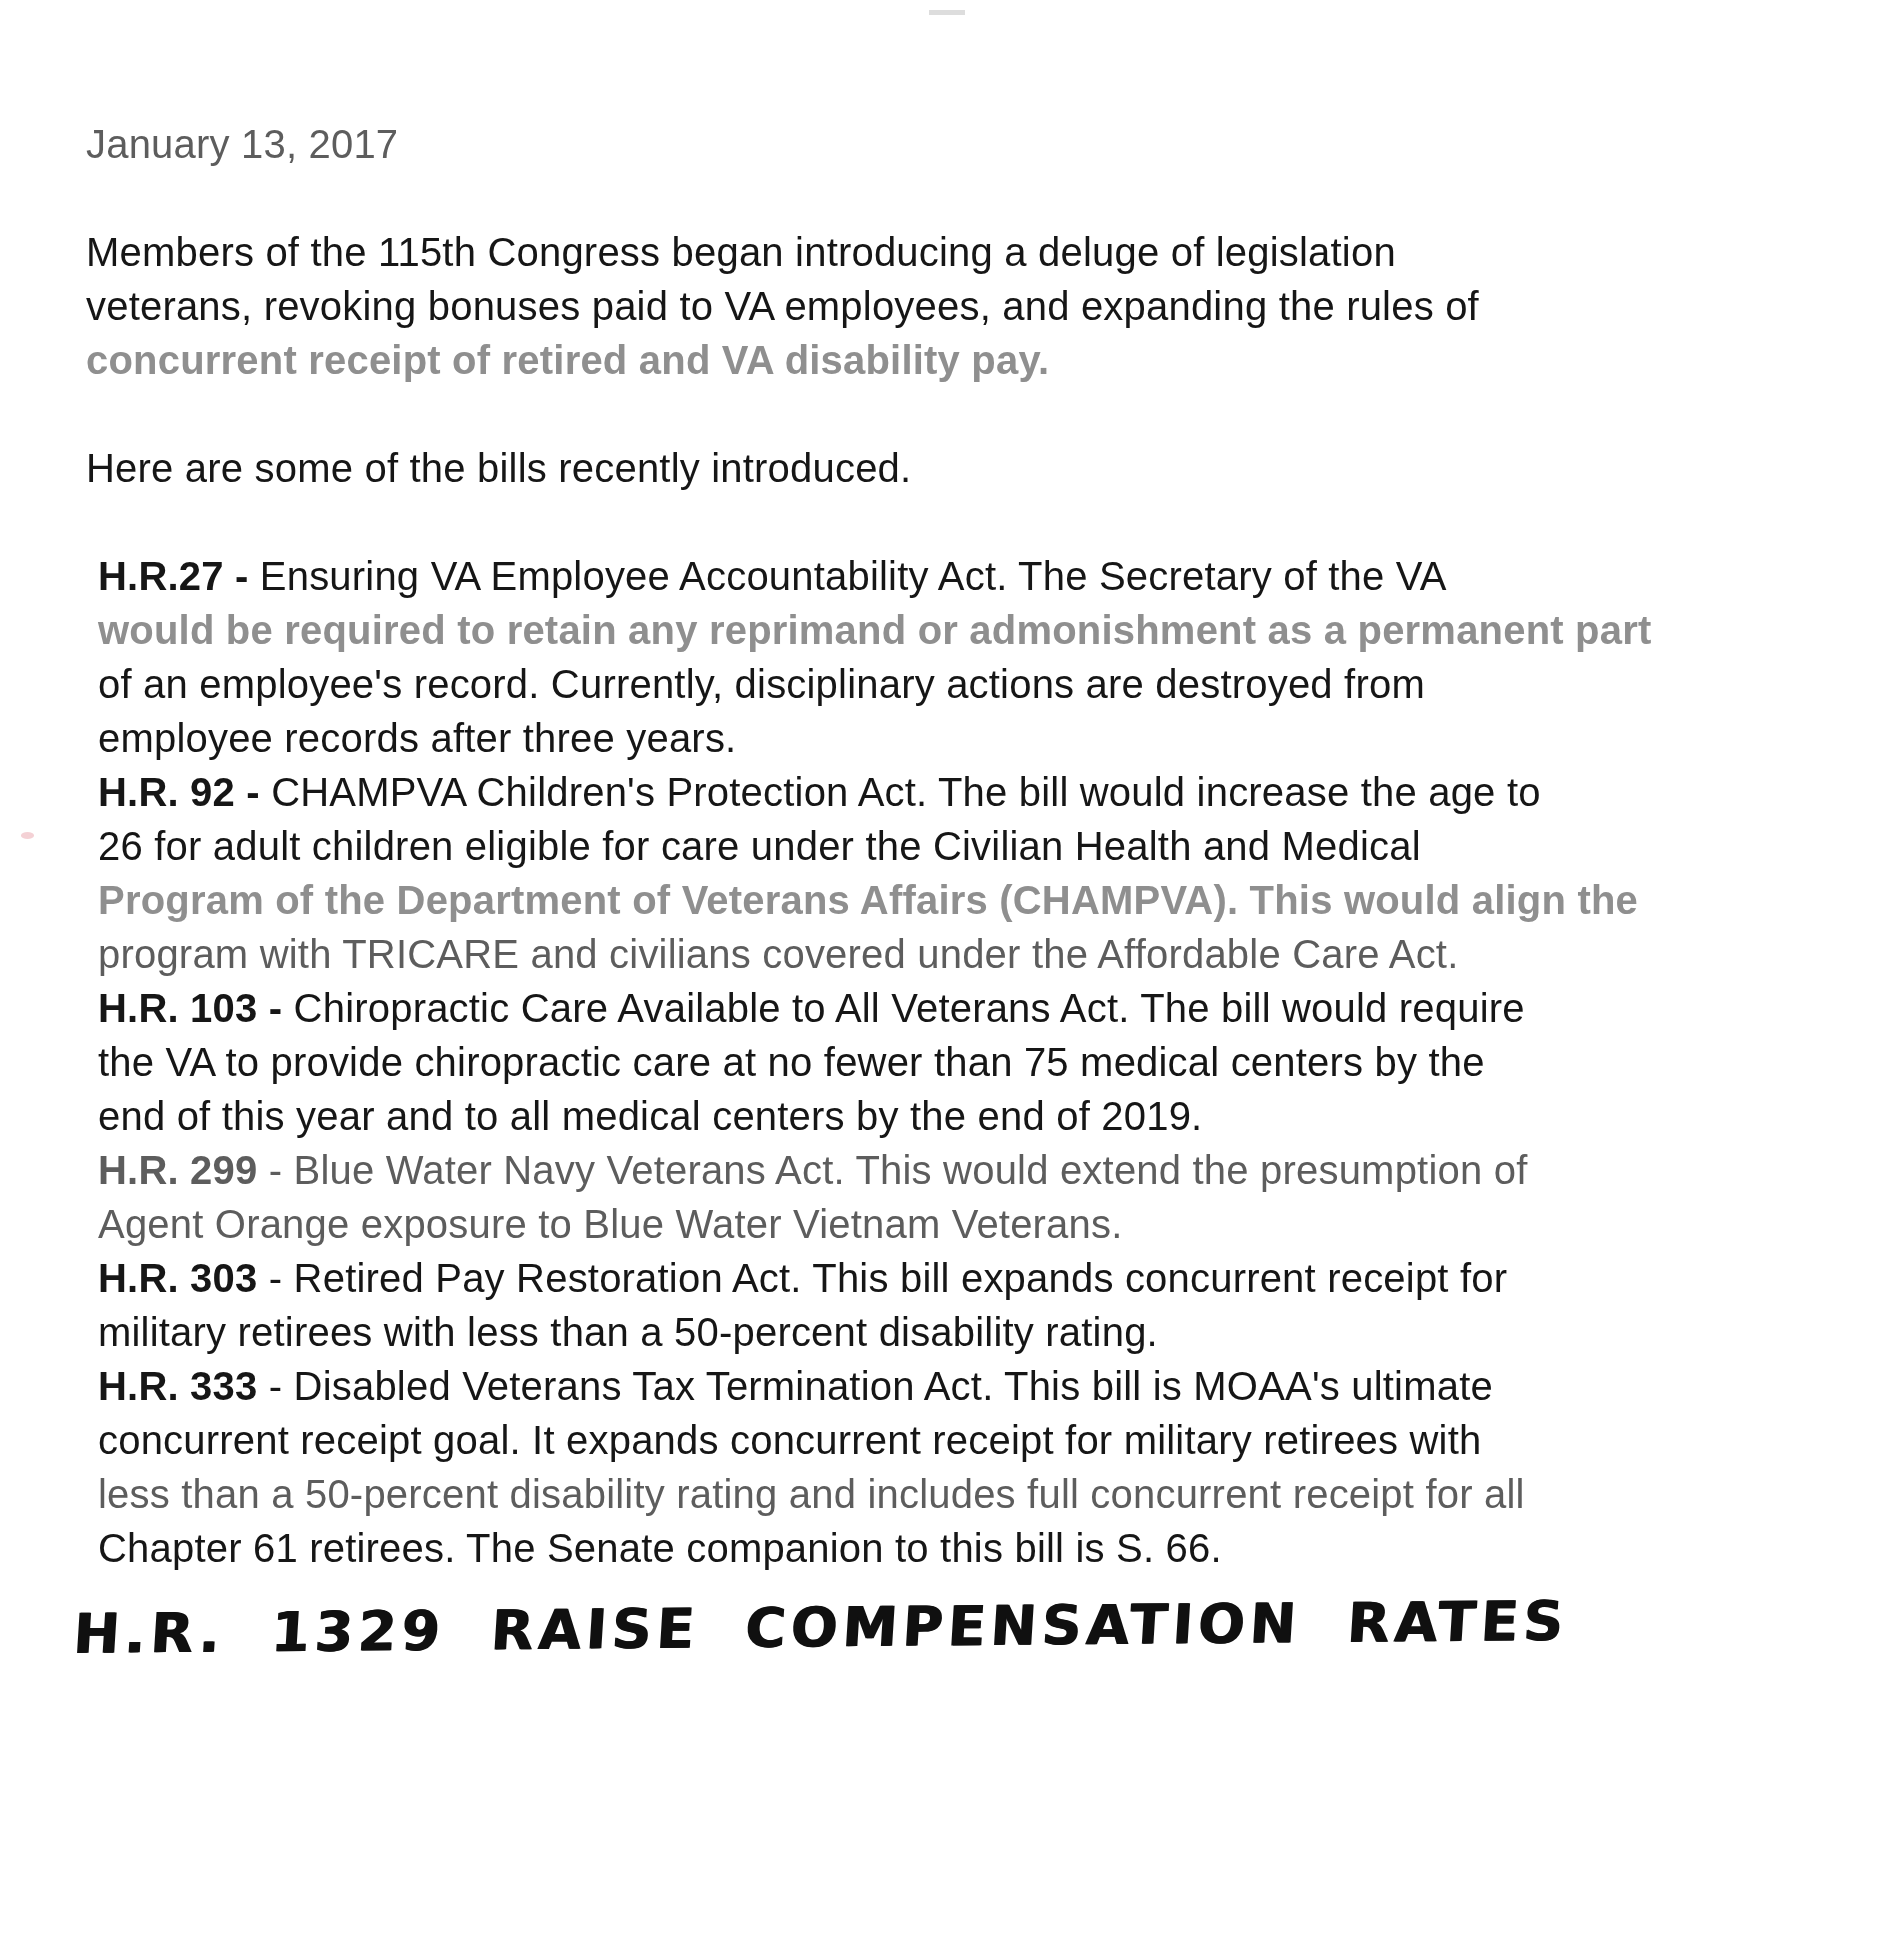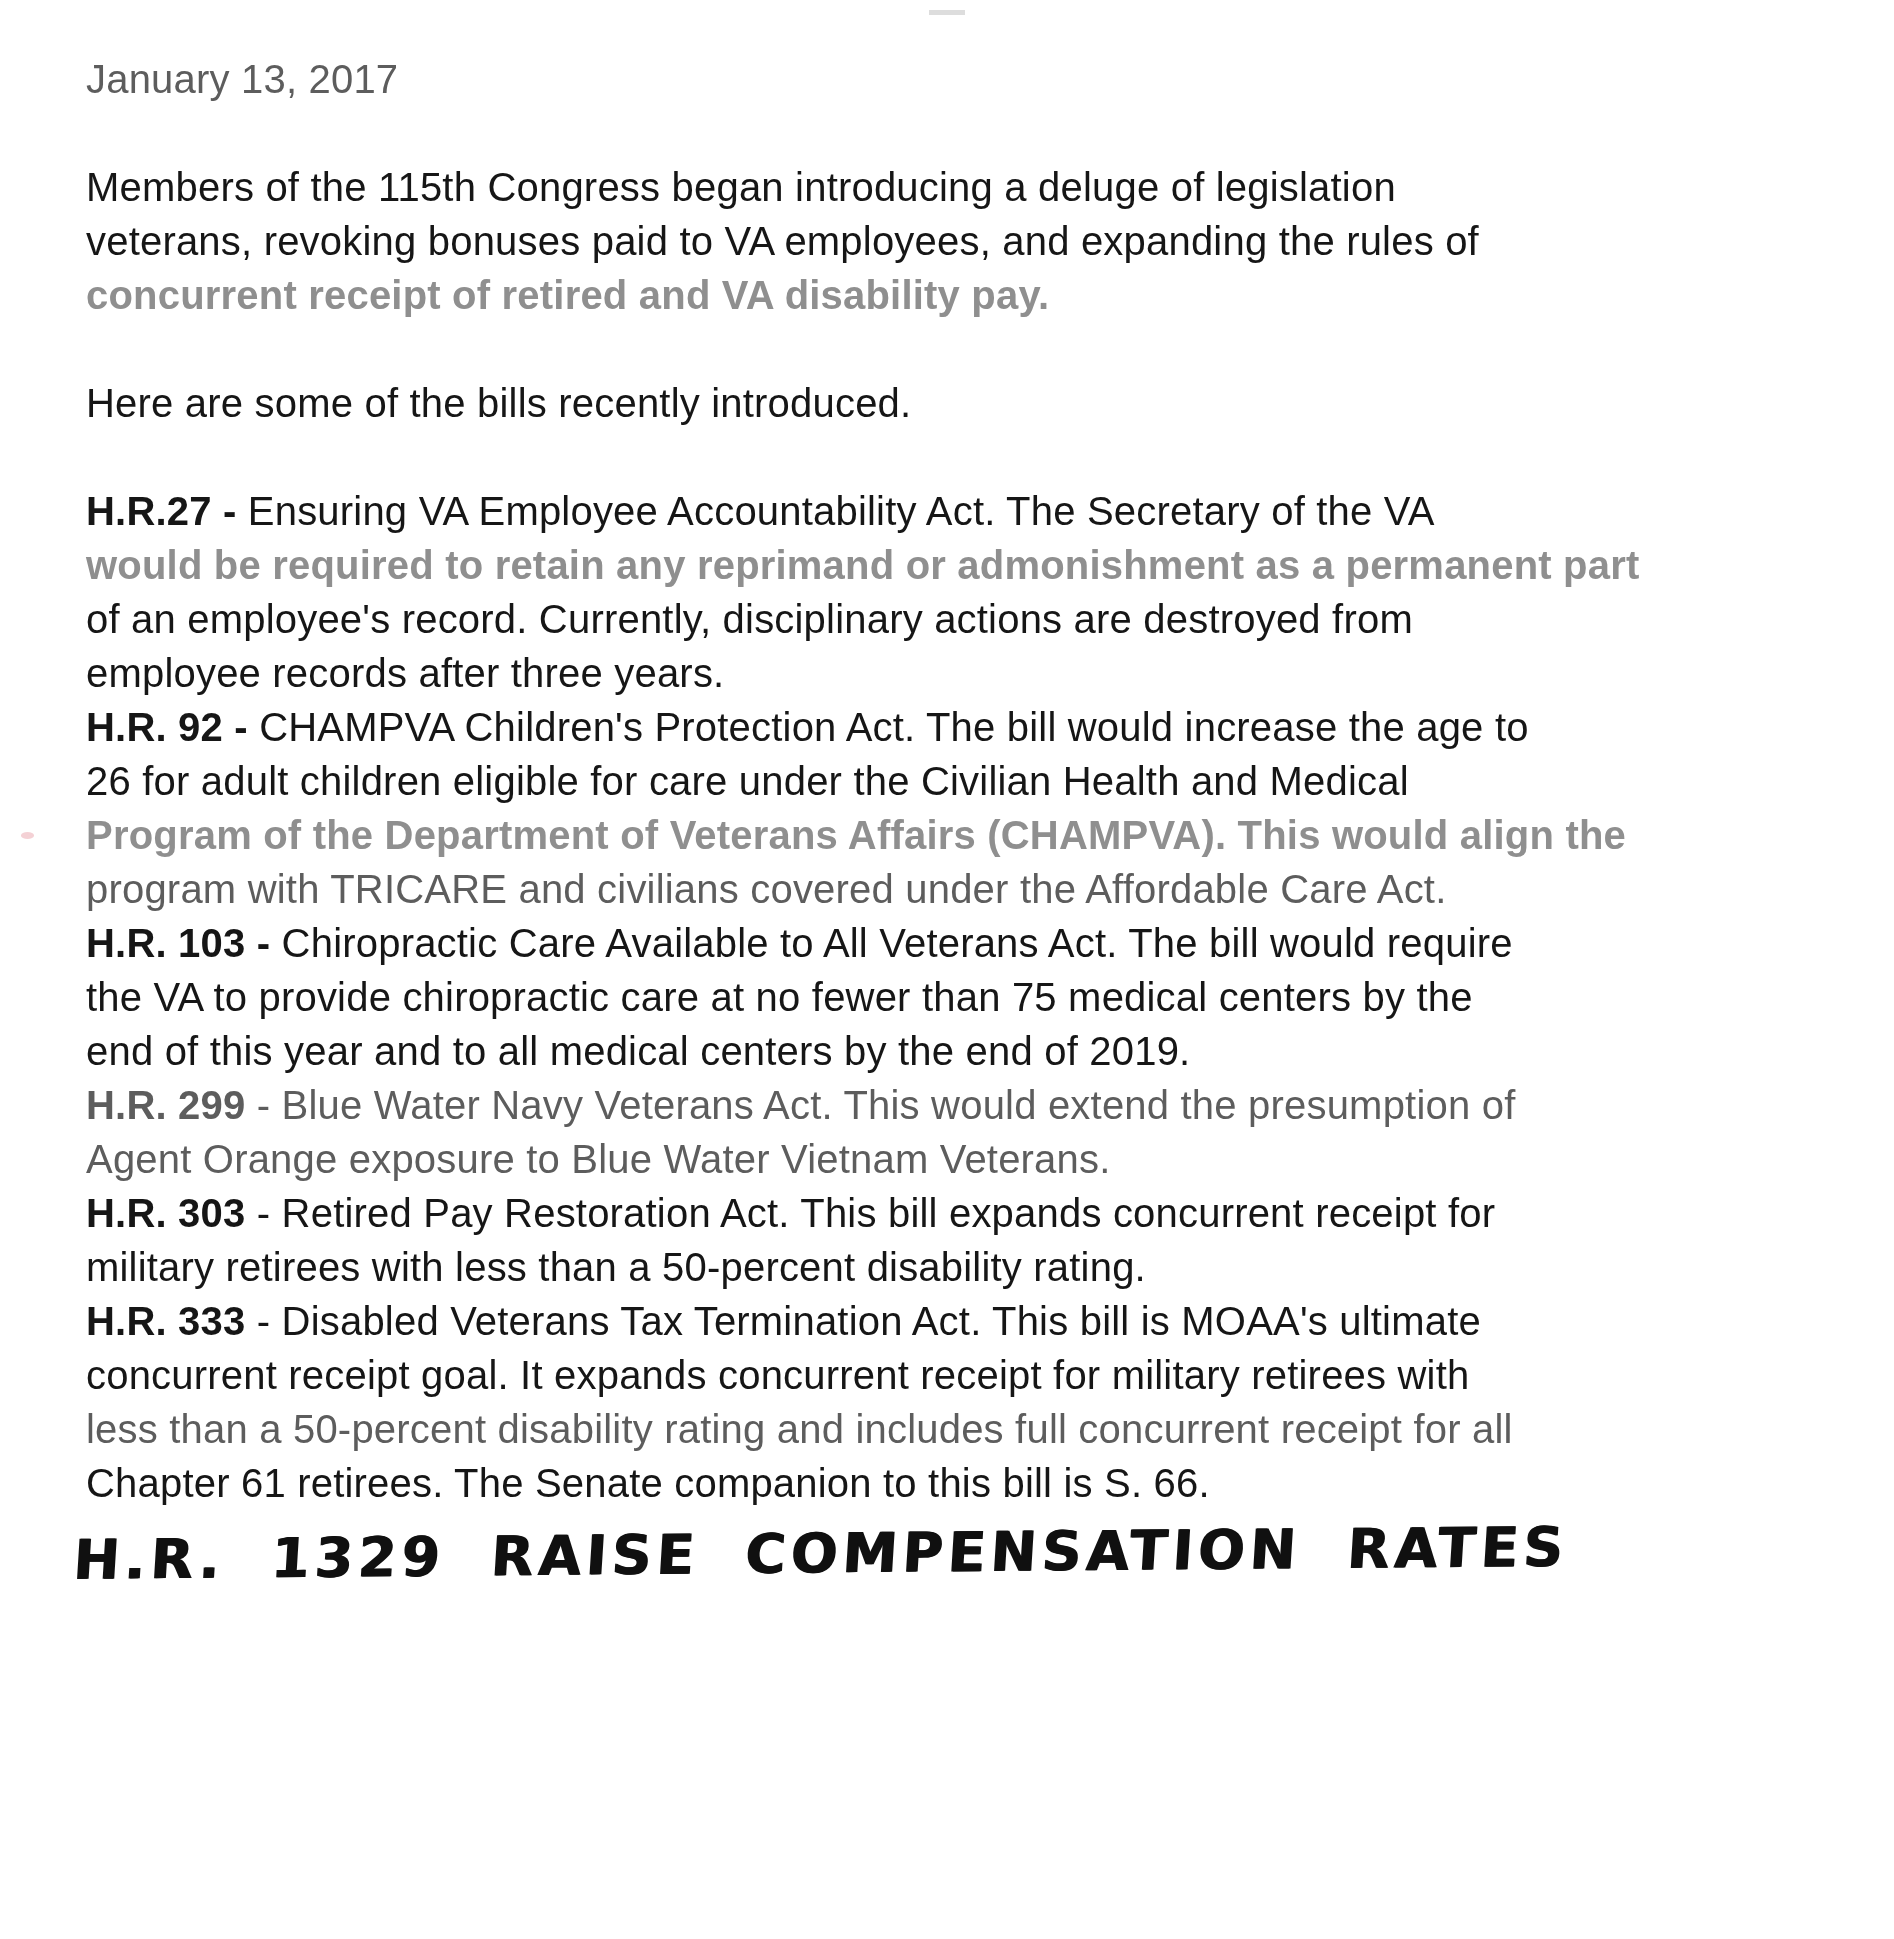--- a/index.html
+++ b/index.html
@@ -5,26 +5,26 @@
   html, body { margin: 0; padding: 0; }
   body {
     width: 1895px; height: 1939px;
     background: #ffffff;
     overflow: hidden;
   }
   .page {
     position: relative;
     width: 100%; height: 100%;
     box-sizing: border-box;
-    padding: 52px 26px 0 86px;
+    padding: 117px 26px 0 86px;
     font-family: "Liberation Sans", sans-serif;
     color: #161616;
   }
   .para { margin: 0 0 54px 0; }
-  .bills { margin: 0; }
+  .bills { margin: 12px; }
   .line {
     font-size: 40px;
     line-height: 54px;
     letter-spacing: 0.2px;
     white-space: nowrap;
     color: #161616;
   }
   .line b { font-weight: bold; }
   .t-semi  { color: #5d5d5d; }
   .t-faded { color: #8f8f8f; font-weight: bold; }

